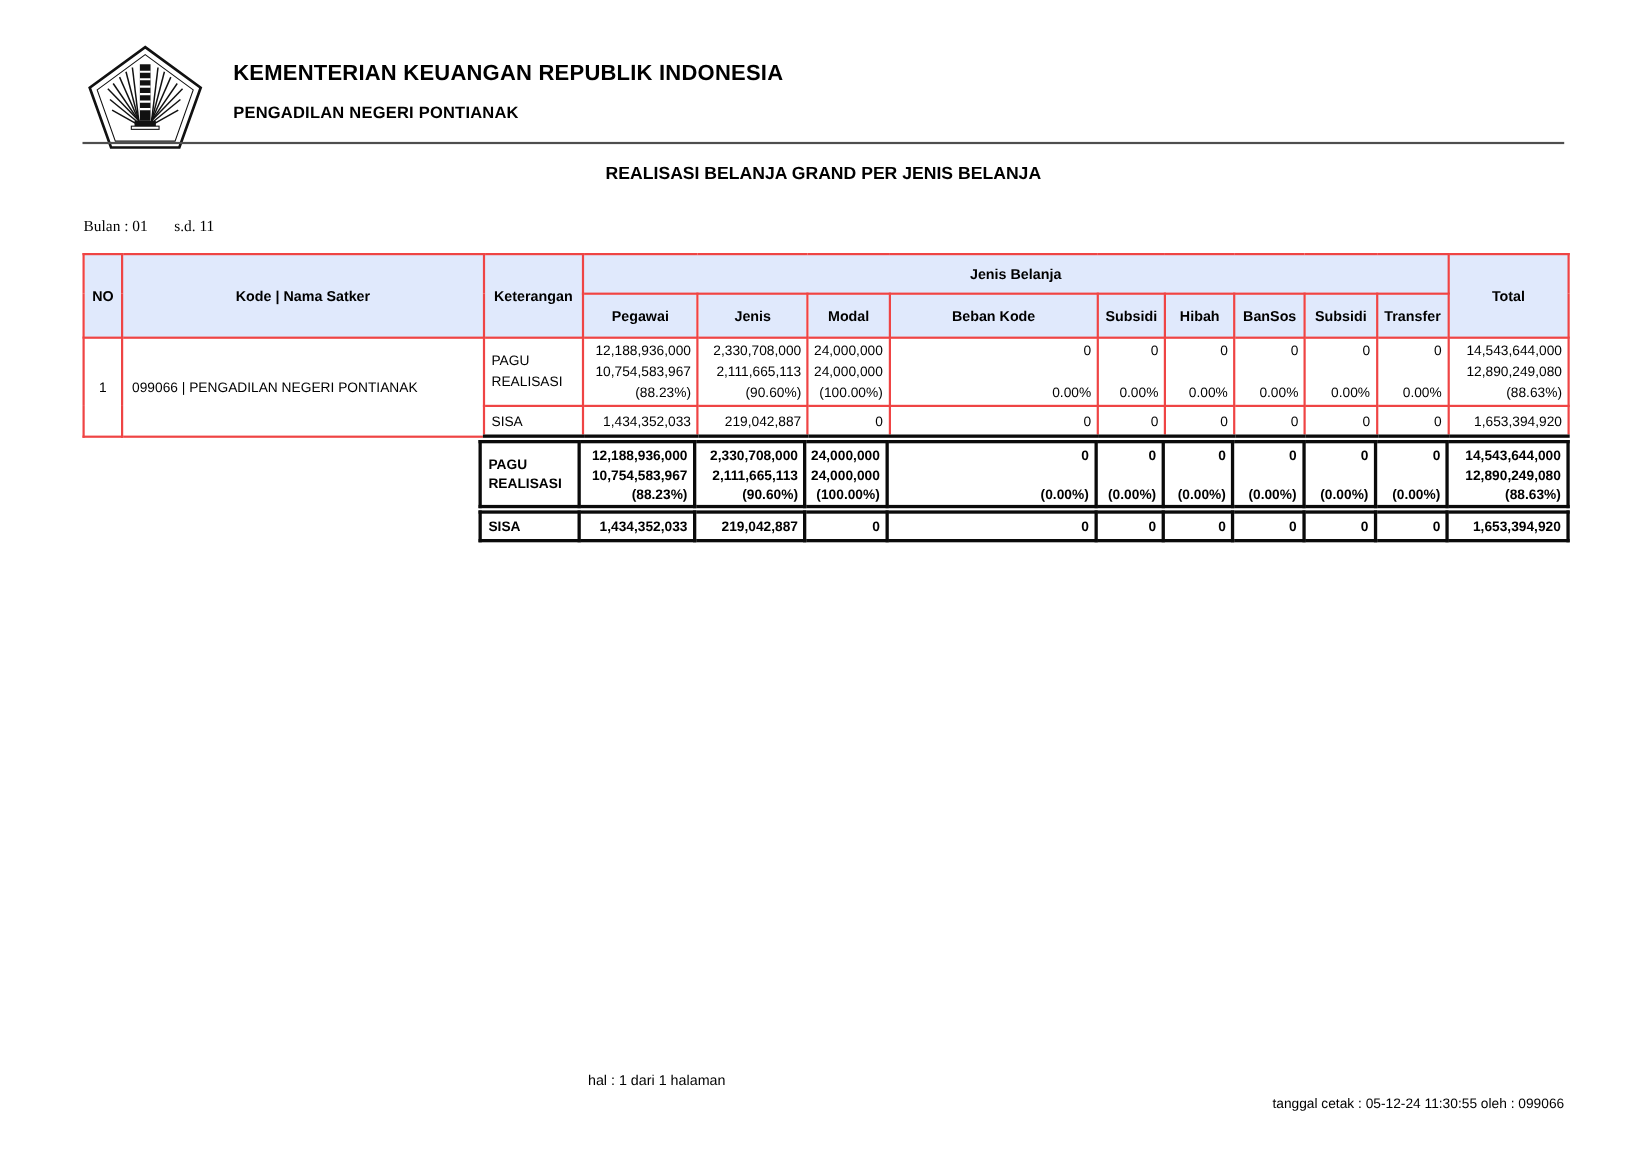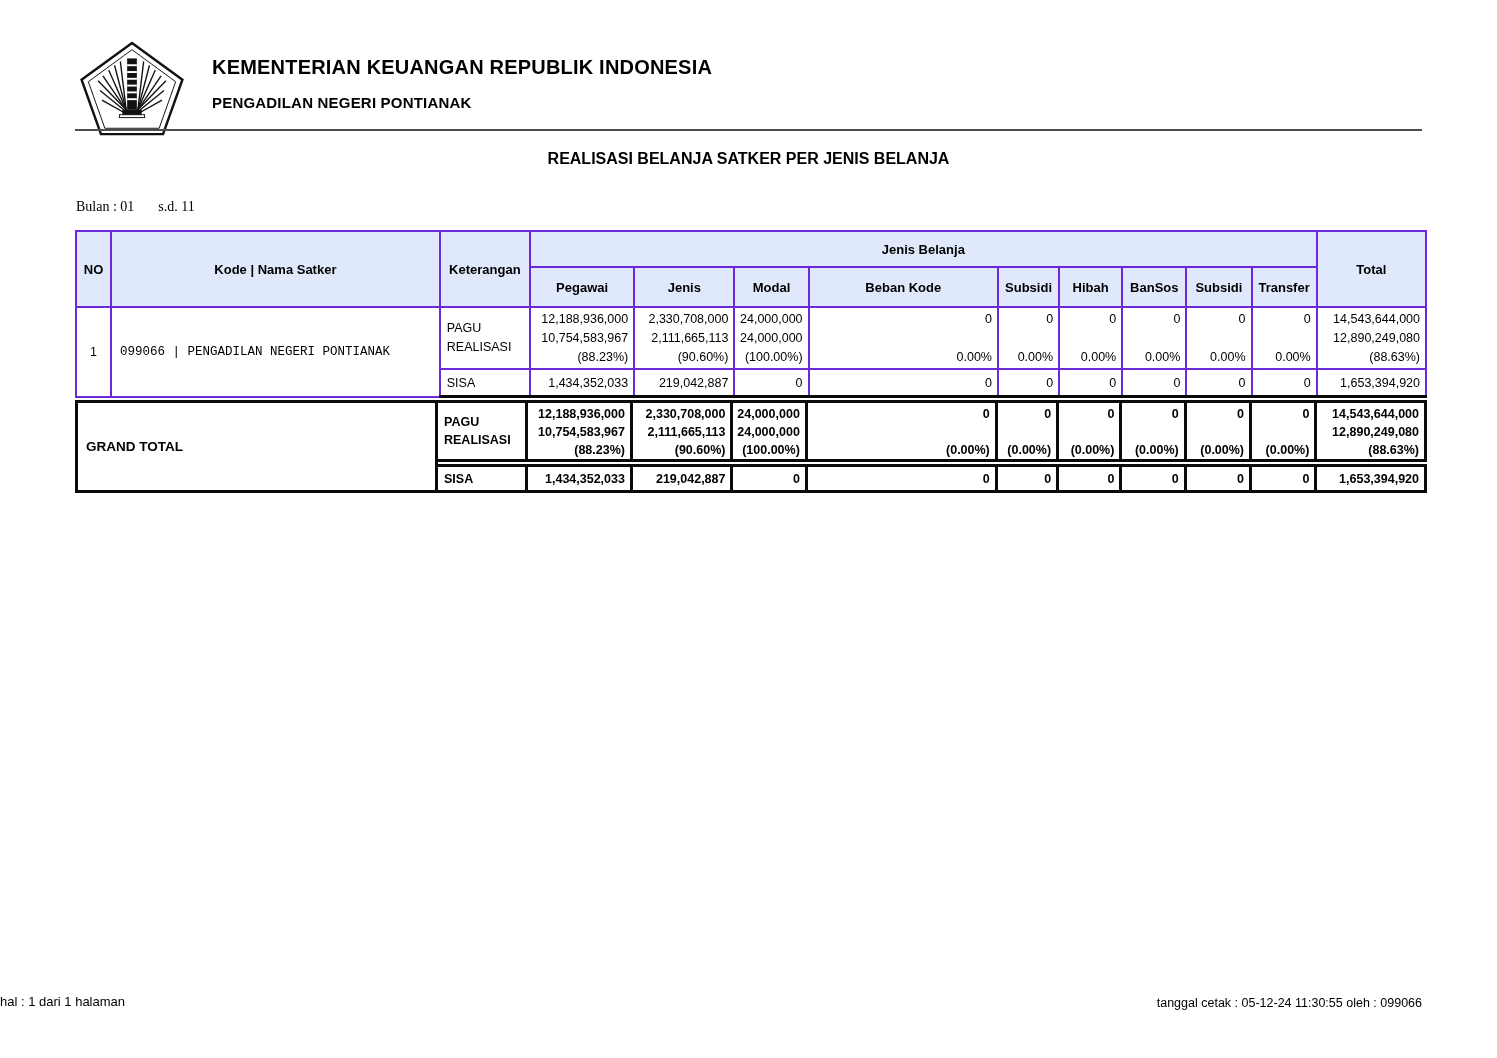--- a/index.html
+++ b/index.html
@@ -16,29 +16,29 @@
   .org-office{left:212px;top:94px;font-size:15px;font-weight:bold;letter-spacing:.2px;}
   .rule{left:75px;top:129px;width:1347px;height:0;border-top:2px solid #4e4e4e;}
 
   .report-title{left:0;top:150px;width:1497px;text-align:center;font-size:16px;font-weight:bold;}
   .period{left:76px;top:199px;font-family:"Liberation Serif",serif;font-size:14px;}
   .period .sd{margin-left:24px;margin-top:31px;}
 
   
   table{border-collapse:collapse;table-layout:fixed;}
   .t1{position:absolute;left:75px;top:230px;width:1352px;}
-  .t1 th,.t1 td{border:2px solid #6d28d9;padding:0;overflow:hidden;}
+  .t1 th,.t1 td{border:2px solid #ef4444;padding:0;overflow:hidden;}
   .t1 th{background:#e0e9fc;font-weight:bold;font-size:13px;text-align:center;}
   .hA th{height:34px;}
   .hB th{height:38px;}
   .rPagu td{height:58px;vertical-align:top;font-size:12.5px;}
   .rSisa td{height:25px;vertical-align:middle;font-size:12.5px;}
   .rSisa td{border-bottom:3px solid #0a0a0a;}
   .c-no{text-align:center;font-size:13px;vertical-align:middle !important;}
-  .c-satker{padding-left:8px !important;font-size:13px;vertical-align:middle !important;font-family:Liberation Mono, monospace;}
+  .c-satker{padding-left:8px !important;font-size:13px;vertical-align:middle !important;}
   .c-ket{padding-left:6px !important;vertical-align:middle !important;font-size:13px;}
   .num{text-align:right;padding-right:5px !important;}
   .ln{line-height:19px;min-height:19px;white-space:nowrap;}
   .rPagu .num{padding-top:2px !important;}
 
   
   .grand{left:75px;top:400px;width:1352px;height:93px;}
   .gt-label{position:absolute;left:0;top:0;width:363px;height:93px;box-sizing:border-box;
     border:3px solid #0a0a0a;display:flex;align-items:center;padding-left:8px;
     font-size:13.5px;font-weight:bold;background:#fff;}
@@ -46,21 +46,21 @@
   .g1{top:0;}
   .g2{top:64px;}
   .g1 td,.g2 td{border:3px solid #0a0a0a;padding:0;font-weight:bold;font-size:12.5px;overflow:hidden;}
   .g1 td{height:52px;vertical-align:top;}
   .g1 .num{padding-top:2px !important;}
   .g1 .ln{line-height:18px;min-height:18px;}
   .g2 td{height:23px;vertical-align:middle;}
   .gk{padding-left:6px !important;vertical-align:middle !important;font-size:13px;}
 
   
-  .page-num{left:0;top:994px;width:1194px;text-align:left;font-size:13px;}
+  .page-num{left:0;top:974px;width:1194px;text-align:center;font-size:13px;}
   .print-info{left:75px;top:996px;width:1347px;text-align:right;font-size:12.5px;}
 </style>
 </head>
 <body>
 
 <div class="abs logo">
   <svg width="108" height="97" viewBox="0 0 110 100">
     <polygon points="55,3 107,41 87,97 23,97 3,41" fill="#ffffff" stroke="#111" stroke-width="2.5"></polygon>
     <polygon points="55,10 100,43 83,91 27,91 10,43" fill="none" stroke="#111" stroke-width="1"></polygon>
     <g stroke="#111" stroke-width="1.4">
@@ -89,21 +89,21 @@
         <line x1="50" y1="61" x2="60" y2="61"></line>
     </g>
     <rect x="45" y="72" width="20" height="5" fill="#111"></rect>
     <rect x="42" y="77" width="26" height="3" fill="none" stroke="#111" stroke-width="1"></rect>
   </svg>
 </div>
 <div class="abs org-ministry">KEMENTERIAN KEUANGAN REPUBLIK INDONESIA</div>
 <div class="abs org-office">PENGADILAN NEGERI PONTIANAK</div>
 <div class="abs rule"></div>
 
-<div class="abs report-title">REALISASI BELANJA SATKER PER JENIS BELANJA</div>
+<div class="abs report-title">REALISASI BELANJA GRAND PER JENIS BELANJA</div>
 <div class="abs period">
   <span>Bulan : 01</span><span class="sd">s.d. 11</span>
 </div>
 
 <table class="t1">
   <colgroup>
     <col style="width:35px">
       <col style="width:328px">
       <col style="width:90px">
     <col style="width:104px">
@@ -204,21 +204,20 @@
     <td class="num">0</td>
     <td class="num">0</td>
     <td class="num">0</td>
     <td class="num">0</td>
     <td class="num">1,653,394,920</td>
   </tr>
 </tbody>
   </table>
 
 <div class="abs grand">
-  <div class="gt-label">GRAND TOTAL</div>
 
   <table class="g1">
     <colgroup>
       <col style="width:90px">
         <col style="width:104px">
         <col style="width:100px">
       <col style="width:74px">
         <col style="width:189px">
         <col style="width:61px">
       <col style="width:63px">

